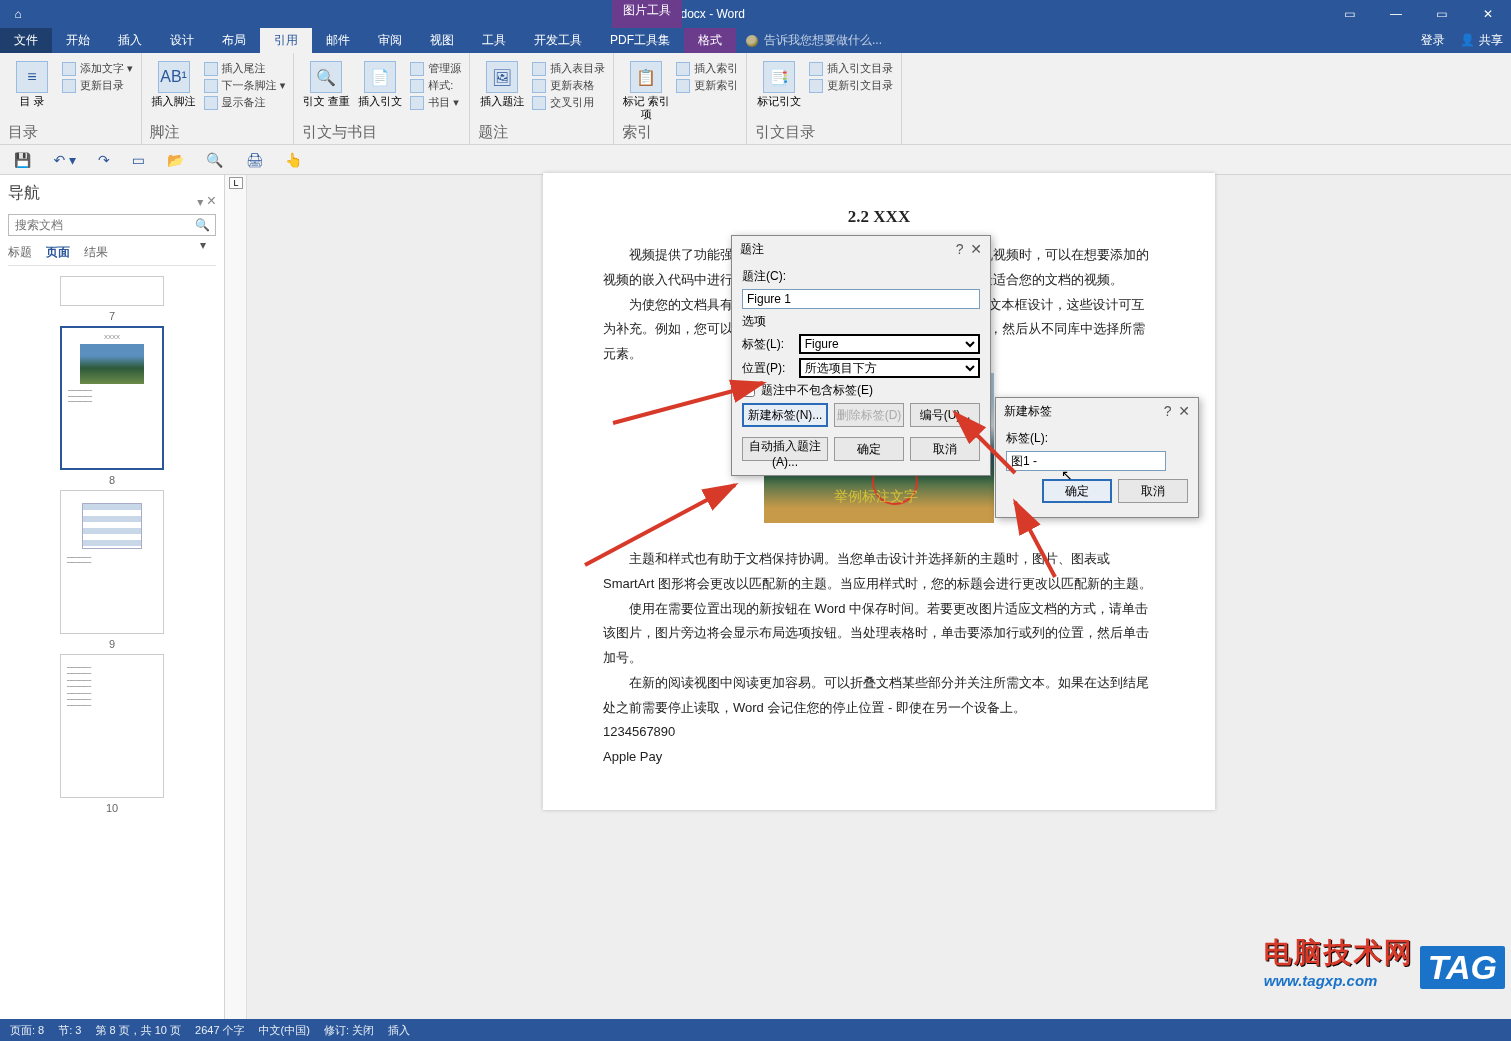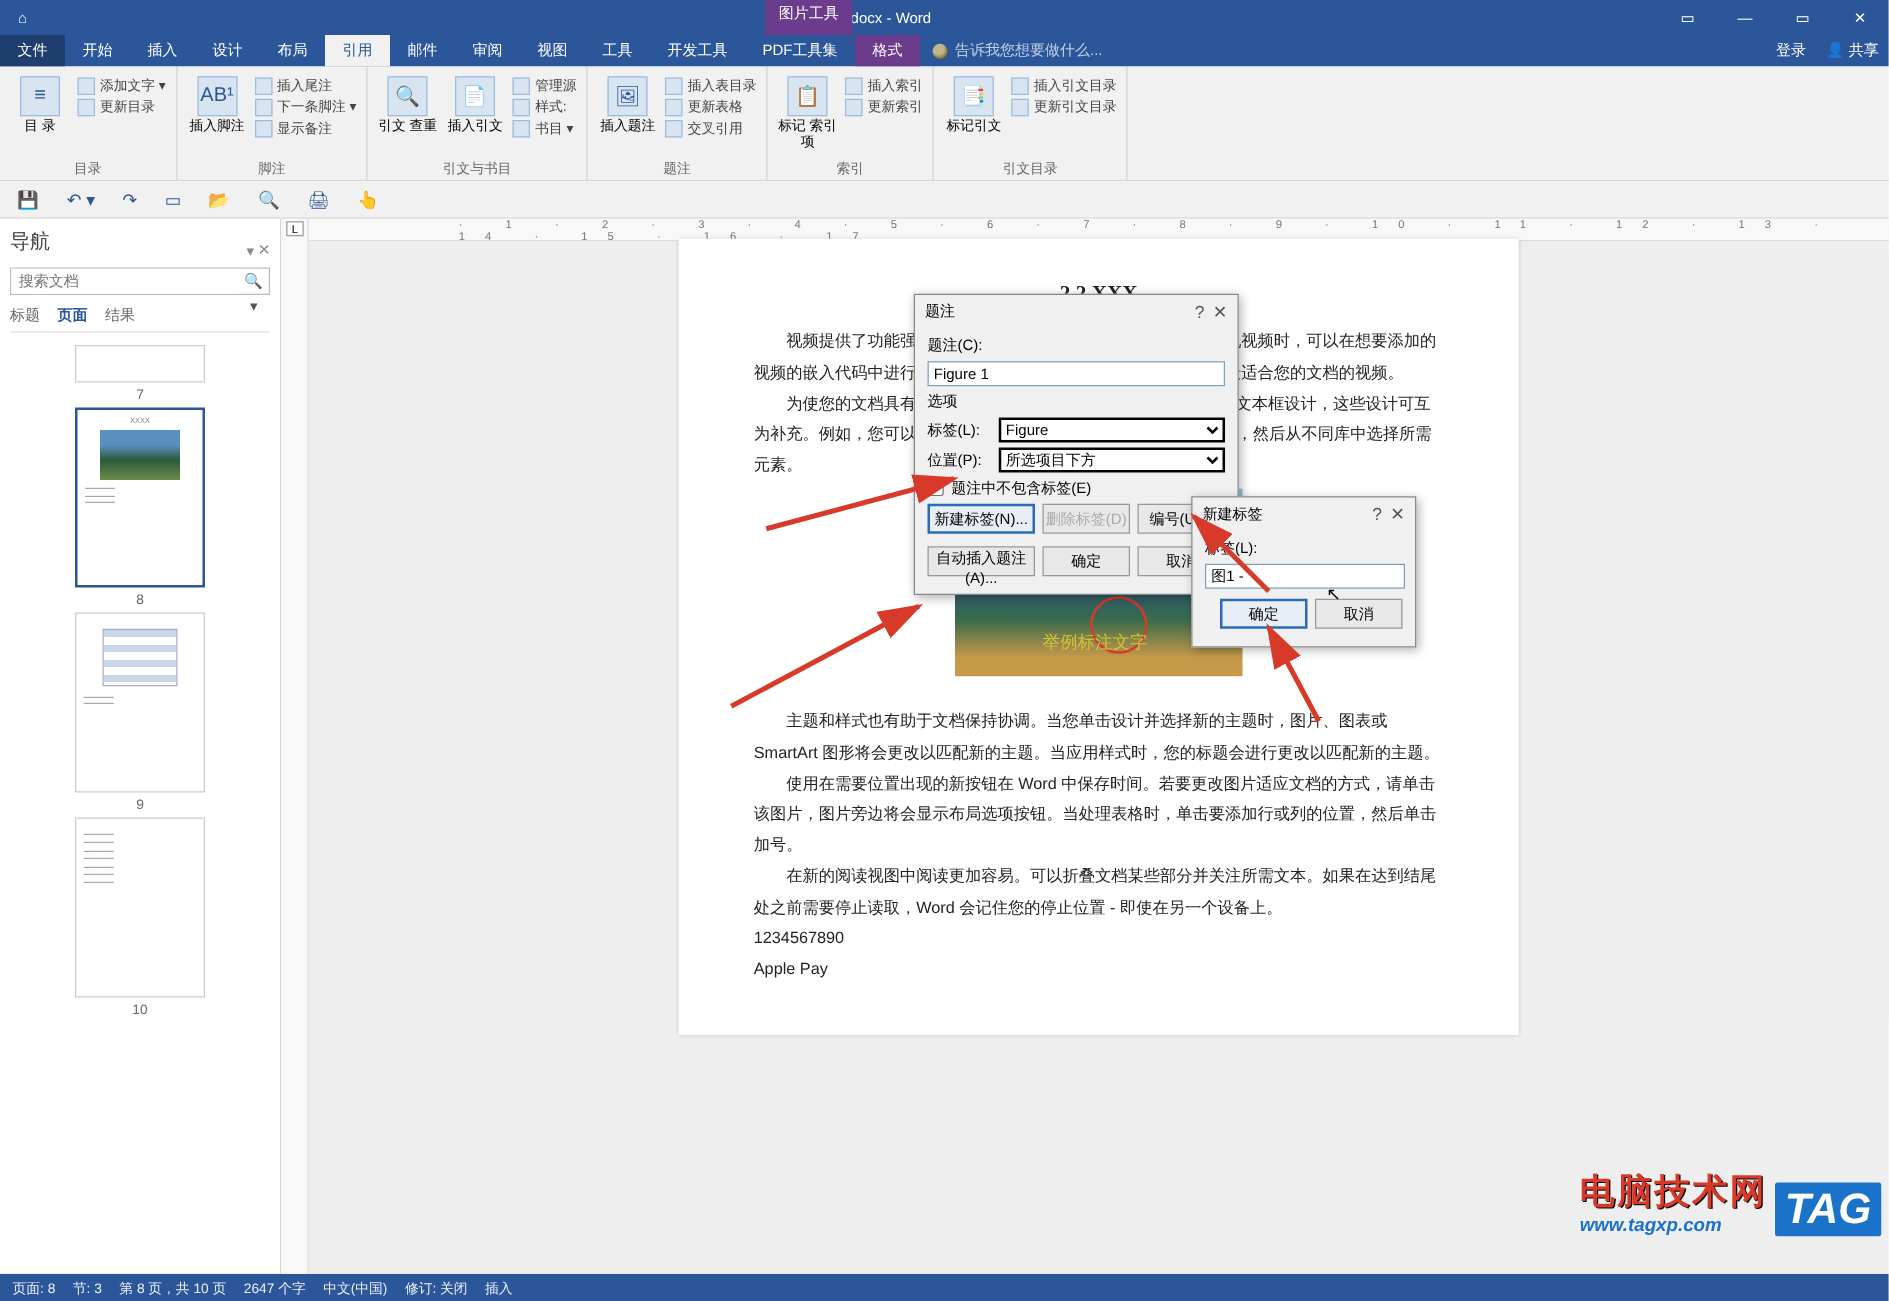--- a/index.html
+++ b/index.html
@@ -18,21 +18,21 @@
 .menubar .mtab { padding:0 14px; line-height:25px; cursor:pointer; }
 .menubar .mtab.active { background:#f1f1f1; color:#2b579a; }
 .menubar .mtab.format { background:#6b3b8c; color:#fff; }
 .menubar .tell-me { margin-left:10px; line-height:25px; opacity:.7; display:flex; align-items:center; gap:6px; }
 .menubar .right { position:absolute; right:8px; display:flex; gap:16px; line-height:25px; }
 .bulb { width:12px;height:12px;background:radial-gradient(circle at 40% 35%, #ffe08a 0 40%, #b38a00 70%); border-radius:50%; display:inline-block;}
 
 
 .ribbon { height:92px; background:#f1f1f1; border-bottom:1px solid #d4d4d4; display:flex; }
 .rgroup { border-right:1px solid #d4d4d4; padding:4px 8px 0; display:flex; flex-direction:column; justify-content:space-between; }
-.rgroup .label { text-align:center; font-size:11px; color:#666; padding-bottom:2px; }
+.rgroup .label { text-align:left; font-size:15px; color:#666; padding-bottom:2px; }
 .rbtns { display:flex; gap:6px; align-items:flex-start; }
 .big-btn { display:flex; flex-direction:column; align-items:center; width:48px; padding-top:4px; cursor:pointer; }
 .big-btn .ic { width:32px;height:32px;background:#d9e4f1;border:1px solid #9abce0; display:flex;align-items:center;justify-content:center;font-size:16px;color:#2b579a; }
 .big-btn span { font-size:11px; margin-top:2px; text-align:center; line-height:1.2;}
 .small-list { display:flex; flex-direction:column; gap:2px; padding-top:4px;}
 .small-btn { display:flex; align-items:center; gap:4px; font-size:11px; color:#444; cursor:pointer;}
 .small-btn .si { width:14px;height:14px;background:#d9e4f1;border:1px solid #9abce0;display:inline-block; }
 
 
 .qat { height:30px; background:#f1f1f1; border-bottom:1px solid #d4d4d4; display:flex; align-items:center; gap:22px; padding-left:14px; font-size:14px; color:#2b579a;}
@@ -323,21 +323,20 @@
         </div>
       <div class="pno">10</div>
     </div>
   </div>
 
   <div class="doc-area">
     <div class="ruler-v">
         <div class="ruler-mark">L</div>
       </div>
     <div class="doc-scroll">
-      <div class="ruler-h">· 1 · 2 · 3 · 4 · 5 · 6 · 7 · 8 · 9 · 10 · 11 · 12 · 13 · 14 · 15 · 16 · 17</div>
       <div class="page">
         <h2>2.2 XXX</h2>
         <p>视频提供了功能强大的方法帮助您证明您的观点。当您单击联机视频时，可以在想要添加的视频的嵌入代码中进行粘贴。您也可以键入一个关键字以联机搜索最适合您的文档的视频。</p>
         <p>为使您的文档具有专业外观，Word 提供了页眉、页脚、封面和文本框设计，这些设计可互为补充。例如，您可以添加匹配的封面、页眉和提要栏。单击"插入"，然后从不同库中选择所需元素。</p>
         <div class="img-ph">
           <div class="circle"></div>
           <div class="anno">举例标注文字</div>
         </div>
         <br>
         <p>主题和样式也有助于文档保持协调。当您单击设计并选择新的主题时，图片、图表或 SmartArt 图形将会更改以匹配新的主题。当应用样式时，您的标题会进行更改以匹配新的主题。</p>
@@ -377,21 +376,21 @@
           <button class="btn">编号(U)...</button>
         </div>
         <div class="row" style="gap:6px; margin-top:10px;align-items:center;">
           <button class="btn" style="width:100px">自动插入题注(A)...</button>
           <button class="btn">确定</button>
           <button class="btn">取消</button>
         </div>
       </div>
     </div>
 
-    <div class="dialog" style="left:728px; top:222px; width:180px;">
+    <div class="dialog" style="left:770px; top:222px; width:204px;">
       <div class="dtitle">
         <span>新建标签</span>
         <span><span class="dx">?</span>&nbsp;&nbsp;<span class="dx">✕</span></span>
       </div>
       <div class="dbody">
         <label>标签(L):</label>
         <div class="row">
             <input type="text" style="width: 160px;" value="图1 -">
           </div>
         <div class="row" style="justify-content:flex-end;gap:6px;margin-top:8px;">

